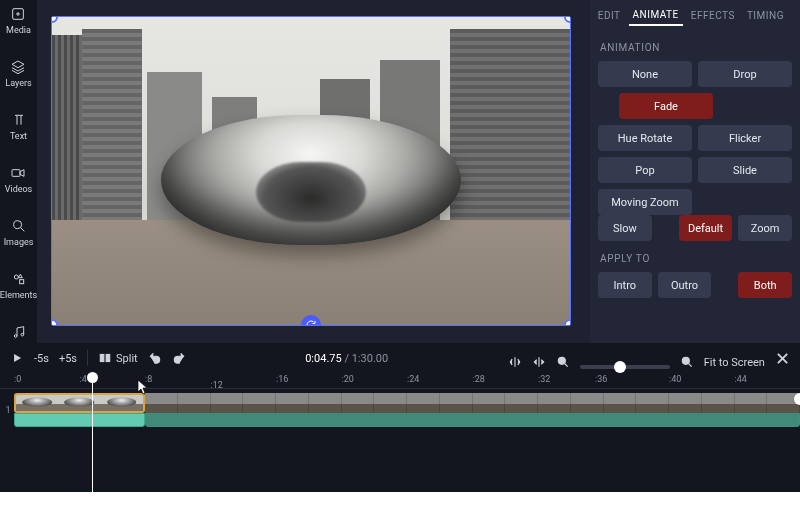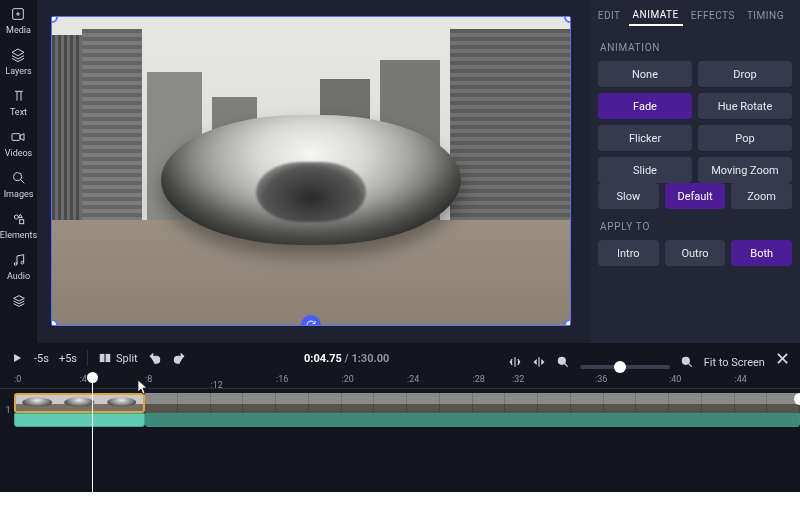--- a/index.html
+++ b/index.html
@@ -1,21 +1,21 @@
 <!DOCTYPE html>
 <html><head>
 <meta charset="utf-8">
 <style>
   * { box-sizing: border-box; margin: 0; padding: 0; font-family: -apple-system, BlinkMacSystemFont, "Segoe UI", Roboto, sans-serif; }
   html, body { width: 800px; height: 522px; overflow: hidden; background: #fff; }
   .app { display: flex; flex-direction: column; width: 800px; height: 522px; background: #1e2230; }
 
   
   .top { display: flex; height: 343px; }
-  .rail { width: 37px; background: #14161f; display: flex; flex-direction: column; align-items: center; padding-top: 6px; gap: 12px; color: #cfd3dc; font-size: 9px; }
+  .rail { width: 37px; background: #14161f; display: flex; flex-direction: column; align-items: center; padding-top: 6px; gap: 24px; color: #cfd3dc; font-size: 9px; }
   .rail-item { display: flex; flex-direction: column; align-items: center; gap: 3px; cursor: pointer; }
   .rail-ico { width: 16px; height: 16px; display: flex; align-items: center; justify-content: center; }
   .rail-ico svg { width: 16px; height: 16px; stroke: #cfd3dc; fill: none; stroke-width: 1.5; }
   .rail-label { font-size: 9px; color: #cfd3dc; }
 
   
   .canvas-wrap { flex: 1; background: #1e2230; position: relative; padding: 16px 10px 10px 14px; }
   .canvas { position: relative; width: 520px; height: 310px; border: 1px solid #5b72ff; border-radius: 2px; overflow: hidden; }
   .photo { width: 100%; height: 100%; position: relative; }
   .sky { position: absolute; inset: 0; background: linear-gradient(#e6e6e3, #e0e0db 40%, #d8d8d2 60%); }
@@ -40,31 +40,31 @@
   .panel { width: 210px; background: #222636; padding: 0 8px 8px 8px; color: #cfd3dc; font-size: 11px; display: flex; flex-direction: column; }
   .tabs { display: flex; gap: 4px; height: 30px; align-items: center; justify-content: flex-end; padding: 0 4px; }
   .tab { font-size: 10px; letter-spacing: 0.5px; color: #8e93a3; padding: 4px 4px; cursor: pointer; }
   .tab.active { color: #fff; border-bottom: 2px solid #fff; }
   .section-label { font-size: 10px; letter-spacing: 0.7px; color: #8e93a3; margin: 12px 0 8px 2px; }
   .btn-grid { display: flex; flex-wrap: wrap; gap: 6px; }
   .btn-grid.two .btn { width: calc(50% - 3px); }
   .btn { background: #353a4e; color: #e6e8ef; height: 26px; border-radius: 4px; display: flex; align-items: center; justify-content: center; font-size: 11px; cursor: pointer; }
   .btn.wide { width: 100%; max-width: 96px; }
   .btn.full { width: calc(50% - 3px); }
-  .btn.active { background: #4c1d95; color: #fff; }
+  .btn.active { background: #7f1d1d; color: #fff; margin-left: 21px; }
   .btn-row3 { display: flex; gap: 6px; }
   .btn-row3 .btn { flex: 1; }
 
   
   .toolbar { height: 30px; background: #14161f; display: flex; align-items: center; color: #cfd3dc; font-size: 11px; padding: 0 10px; gap: 10px; }
   .tb-btn { cursor: pointer; display: flex; align-items: center; gap: 4px; }
   .tb-ico { width: 14px; height: 14px; }
   .tb-ico svg { width: 14px; height: 14px; stroke: #cfd3dc; fill: #cfd3dc; }
   .tb-sep { width: 1px; height: 16px; background: #2f3240; }
-  .tb-center { flex: 1; text-align: center; font-weight: bold; }
+  .tb-center { flex: 1; text-align: center; }
   .tb-time-cur { color: #fff; }
   .tb-time-dur { color: #8e93a3; }
   .tb-right { display: flex; align-items: flex-end; gap: 10px; }
   .zoom-track { width: 90px; height: 4px; background: #3a3e4e; border-radius: 2px; position: relative; }
   .zoom-thumb { position: absolute; top: 50%; left: 45%; transform: translate(-50%,-50%); width: 12px; height: 12px; border-radius: 50%; background: #fff; }
   .close-x { font-size: 18px; color: #cfd3dc; cursor: pointer; }
   .snap-ico { color: #5b72ff; }
 
   
   .timeline { flex: 1; background: #14161f; position: relative; display: flex; flex-direction: column; }
@@ -298,21 +298,21 @@
   <div class="timeline">
     <div class="ruler" id="ruler">
         <span class="ruler-tick" style="left: 14px;">:0</span>
         <span class="ruler-tick" style="left: 79.5px;">:4</span>
         <span class="ruler-tick" style="left: 145px;">:8</span>
         <span class="ruler-tick" style="left: 210.5px; margin-top: 6px;">:12</span>
         <span class="ruler-tick" style="left: 276px;">:16</span>
         <span class="ruler-tick" style="left: 341.5px;">:20</span>
         <span class="ruler-tick" style="left: 407px;">:24</span>
         <span class="ruler-tick" style="left: 472.5px;">:28</span>
-        <span class="ruler-tick" style="left: 512px;">:32</span>
+        <span class="ruler-tick" style="left: 538px;">:32</span>
         <span class="ruler-tick" style="left: 595px;">:36</span>
         <span class="ruler-tick" style="left: 669px;">:40</span>
         <span class="ruler-tick" style="left: 734.5px;">:44</span>
       </div>
     <div class="playhead" id="playhead" style="left: 91.7812px;">
       <div class="playhead-knob"></div>
     </div>
     <div class="cursor-arrow" id="cursor" style="left: 136.812px; top: 6px;">
       <svg viewBox="0 0 12 16">
           <path d="M1 1l0 12 3-3 2 5 2-1-2-5 4 0z" fill="#fff" stroke="#000" stroke-width="0.7"></path>

